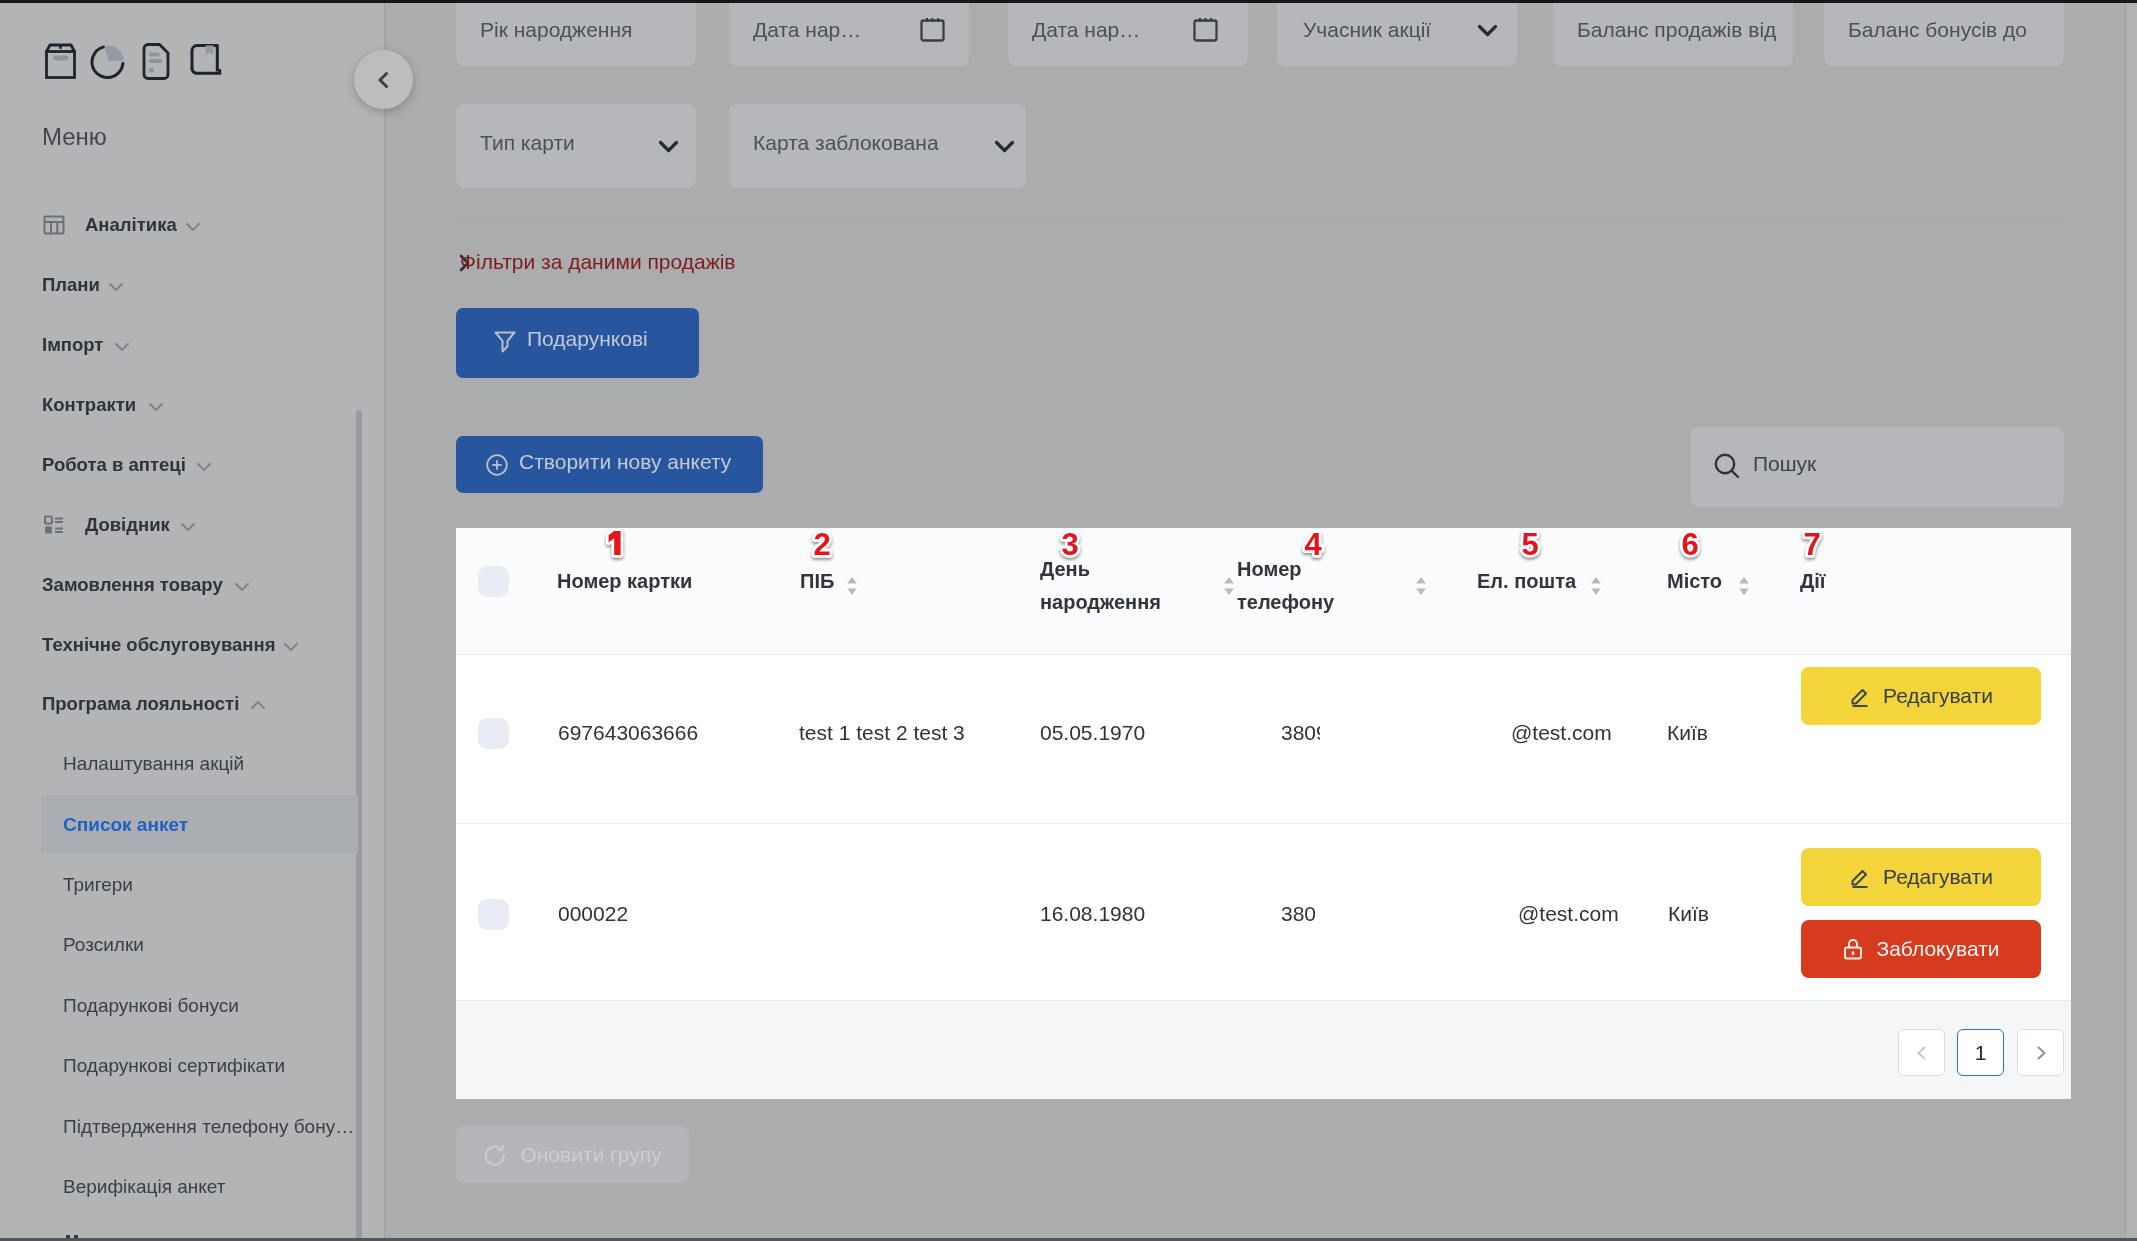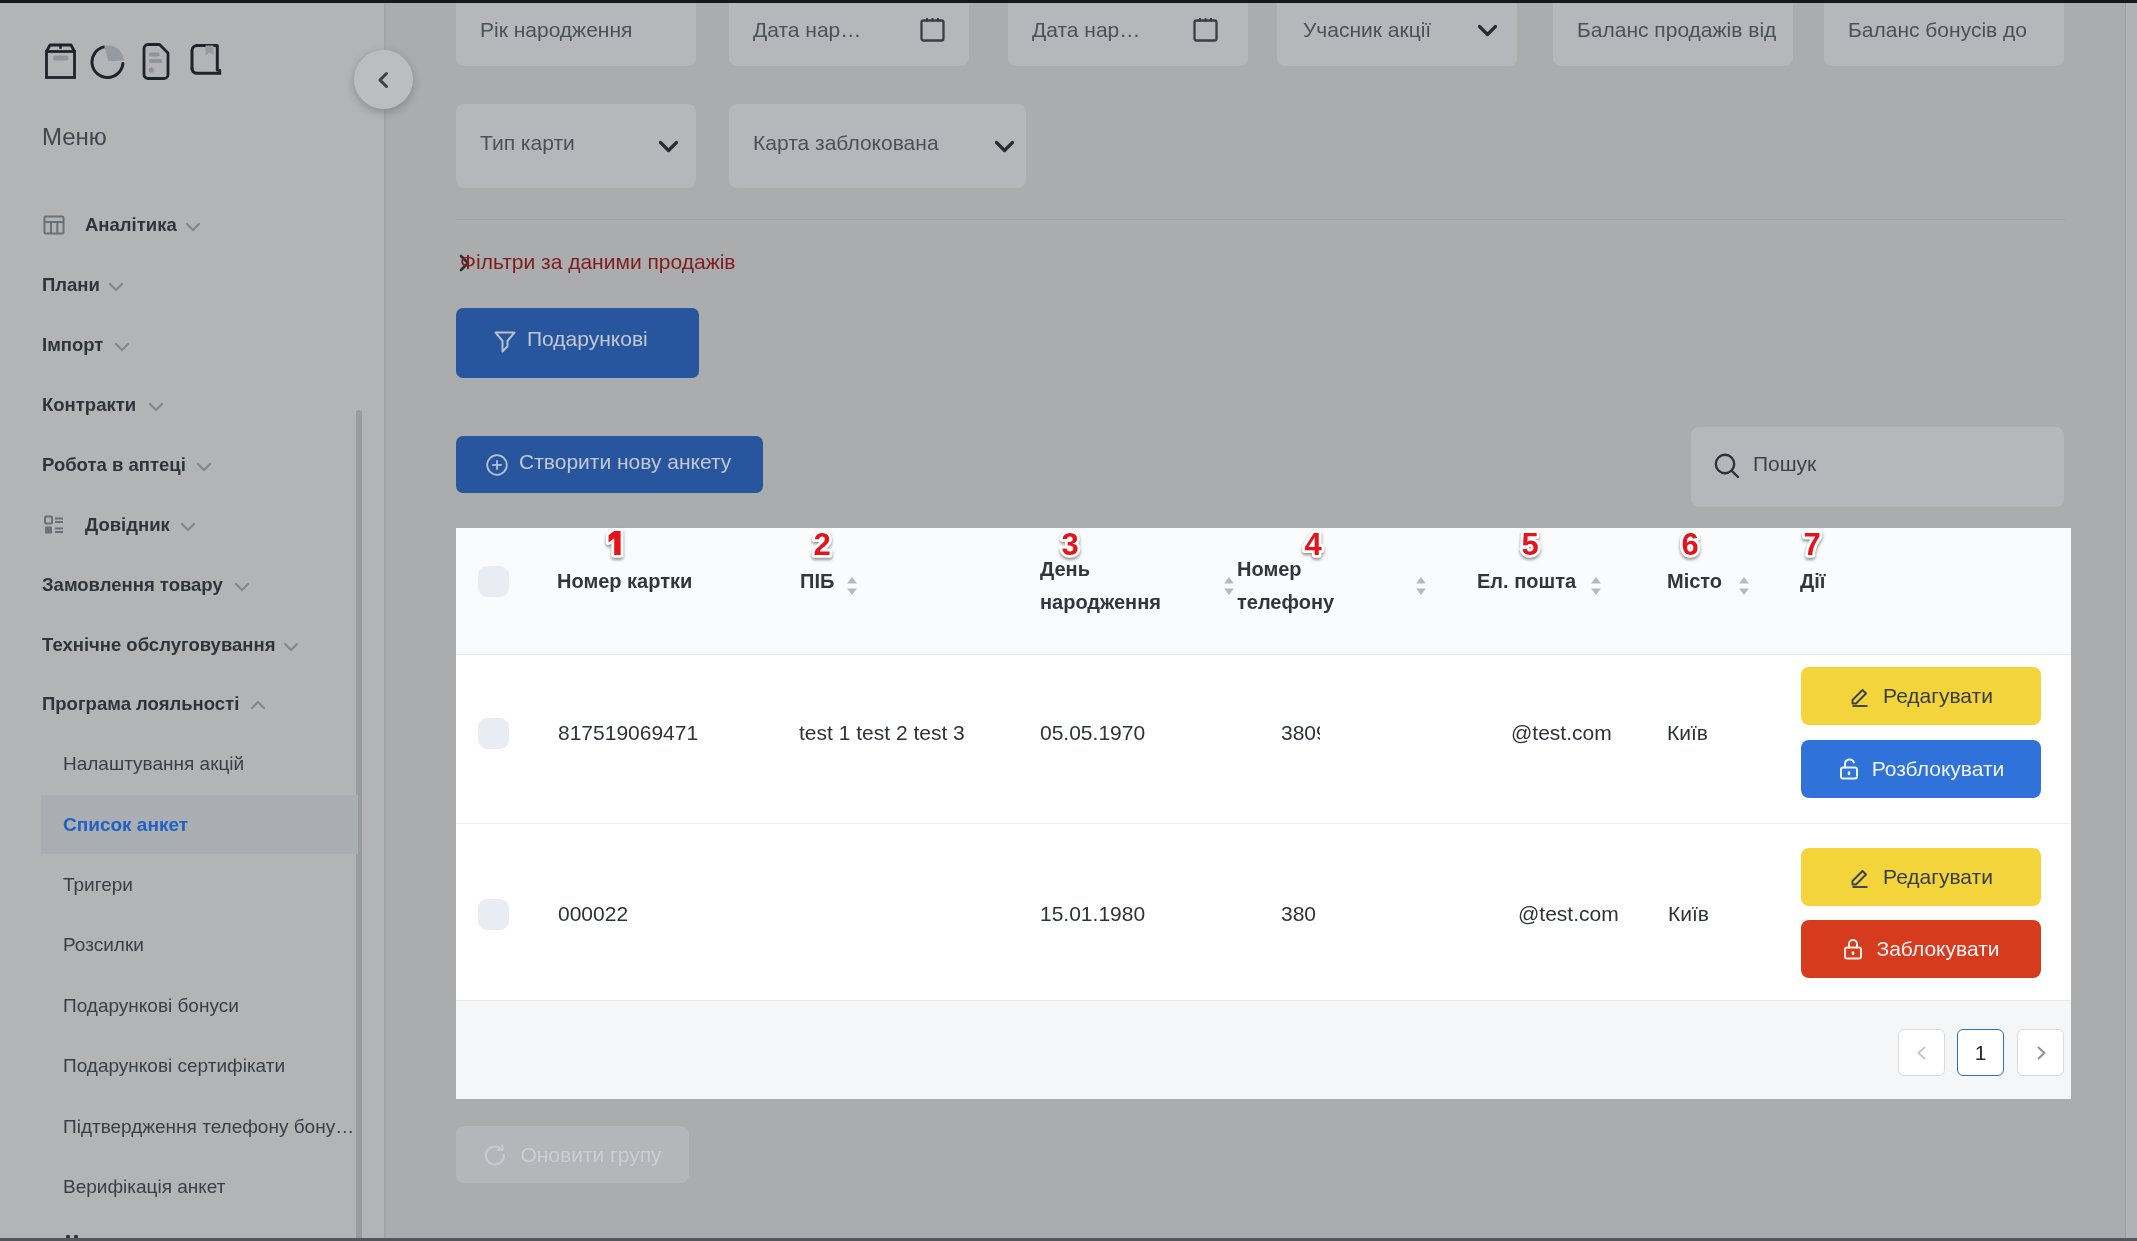--- a/index.html
+++ b/index.html
@@ -234,46 +234,38 @@
       <path d="M7 20 L2.2 13.6 H11.8 Z" fill="#b6b9be"></path>
     </svg>
   <div class="abs th" style="left:1211px;top:42px">Місто</div>
   <svg class="abs" style="left:1281px;top:47px" width="14" height="22" viewBox="0 0 14 22">
       <path d="M7 2 L2.2 8.4 H11.8 Z" fill="#b6b9be"></path>
       <path d="M7 20 L2.2 13.6 H11.8 Z" fill="#b6b9be"></path>
     </svg>
   <div class="abs th" style="left:1344px;top:42px">Дії</div>
 
   <div class="abs cb" style="left:22px;top:190px"></div>
-  <div class="abs td" style="left:102px;top:193px">817519069471</div>
+  <div class="abs td" style="left:102px;top:193px">697643063666</div>
   <div class="abs td" style="left:343px;top:193px">test 1 test 2 test 3</div>
   <div class="abs td" style="left:584px;top:193px">05.05.1970</div>
   <div class="abs td" style="left:825px;top:193px;width:39px;overflow:hidden">3809</div>
   <div class="abs td" style="left:1055px;top:193px">@test.com</div>
   <div class="abs td" style="left:1211px;top:193px">Київ</div>
   <div class="abs abtn yellow" style="top:139px">
     <svg width="22" height="22" viewBox="0 0 22 22" fill="none">
         <path d="M3.5 15 L13.5 5 L17 8.5 L7 18.5 H3.5 Z" stroke="#3a4149" stroke-width="1.9" stroke-linejoin="round"></path>
         <line x1="3.5" y1="21" x2="18.5" y2="21" stroke="#3a4149" stroke-width="1.9"></line>
       </svg>
     <span class="t">Редагувати</span>
   </div>
-  <div class="abs abtn bblue" style="top:212px">
-    <svg width="22" height="24" viewBox="0 0 22 24" fill="none">
-        <rect x="3" y="10.5" width="16" height="11" rx="2" stroke="#eef2f8" stroke-width="2"></rect>
-        <path d="M7 10.5 V7 a4.6 4.6 0 0 1 8.9 -1.6" stroke="#eef2f8" stroke-width="2" stroke-linecap="round"></path>
-        <rect x="9.7" y="14.2" width="2.6" height="4" rx="1.2" fill="#eef2f8"></rect>
-      </svg>
-    <span class="t">Розблокувати</span>
-  </div>
   <div class="abs rowline" style="top:295px"></div>
 
   <div class="abs cb" style="left:22px;top:371px"></div>
   <div class="abs td" style="left:102px;top:374px">000022</div>
-  <div class="abs td" style="left:584px;top:374px">15.01.1980</div>
+  <div class="abs td" style="left:584px;top:374px">16.08.1980</div>
   <div class="abs td" style="left:825px;top:374px">380</div>
   <div class="abs td" style="left:1062px;top:374px">@test.com</div>
   <div class="abs td" style="left:1212px;top:374px">Київ</div>
   <div class="abs abtn yellow" style="top:320px">
     <svg width="22" height="22" viewBox="0 0 22 22" fill="none">
         <path d="M3.5 15 L13.5 5 L17 8.5 L7 18.5 H3.5 Z" stroke="#3a4149" stroke-width="1.9" stroke-linejoin="round"></path>
         <line x1="3.5" y1="21" x2="18.5" y2="21" stroke="#3a4149" stroke-width="1.9"></line>
       </svg>
     <span class="t">Редагувати</span>
   </div>

